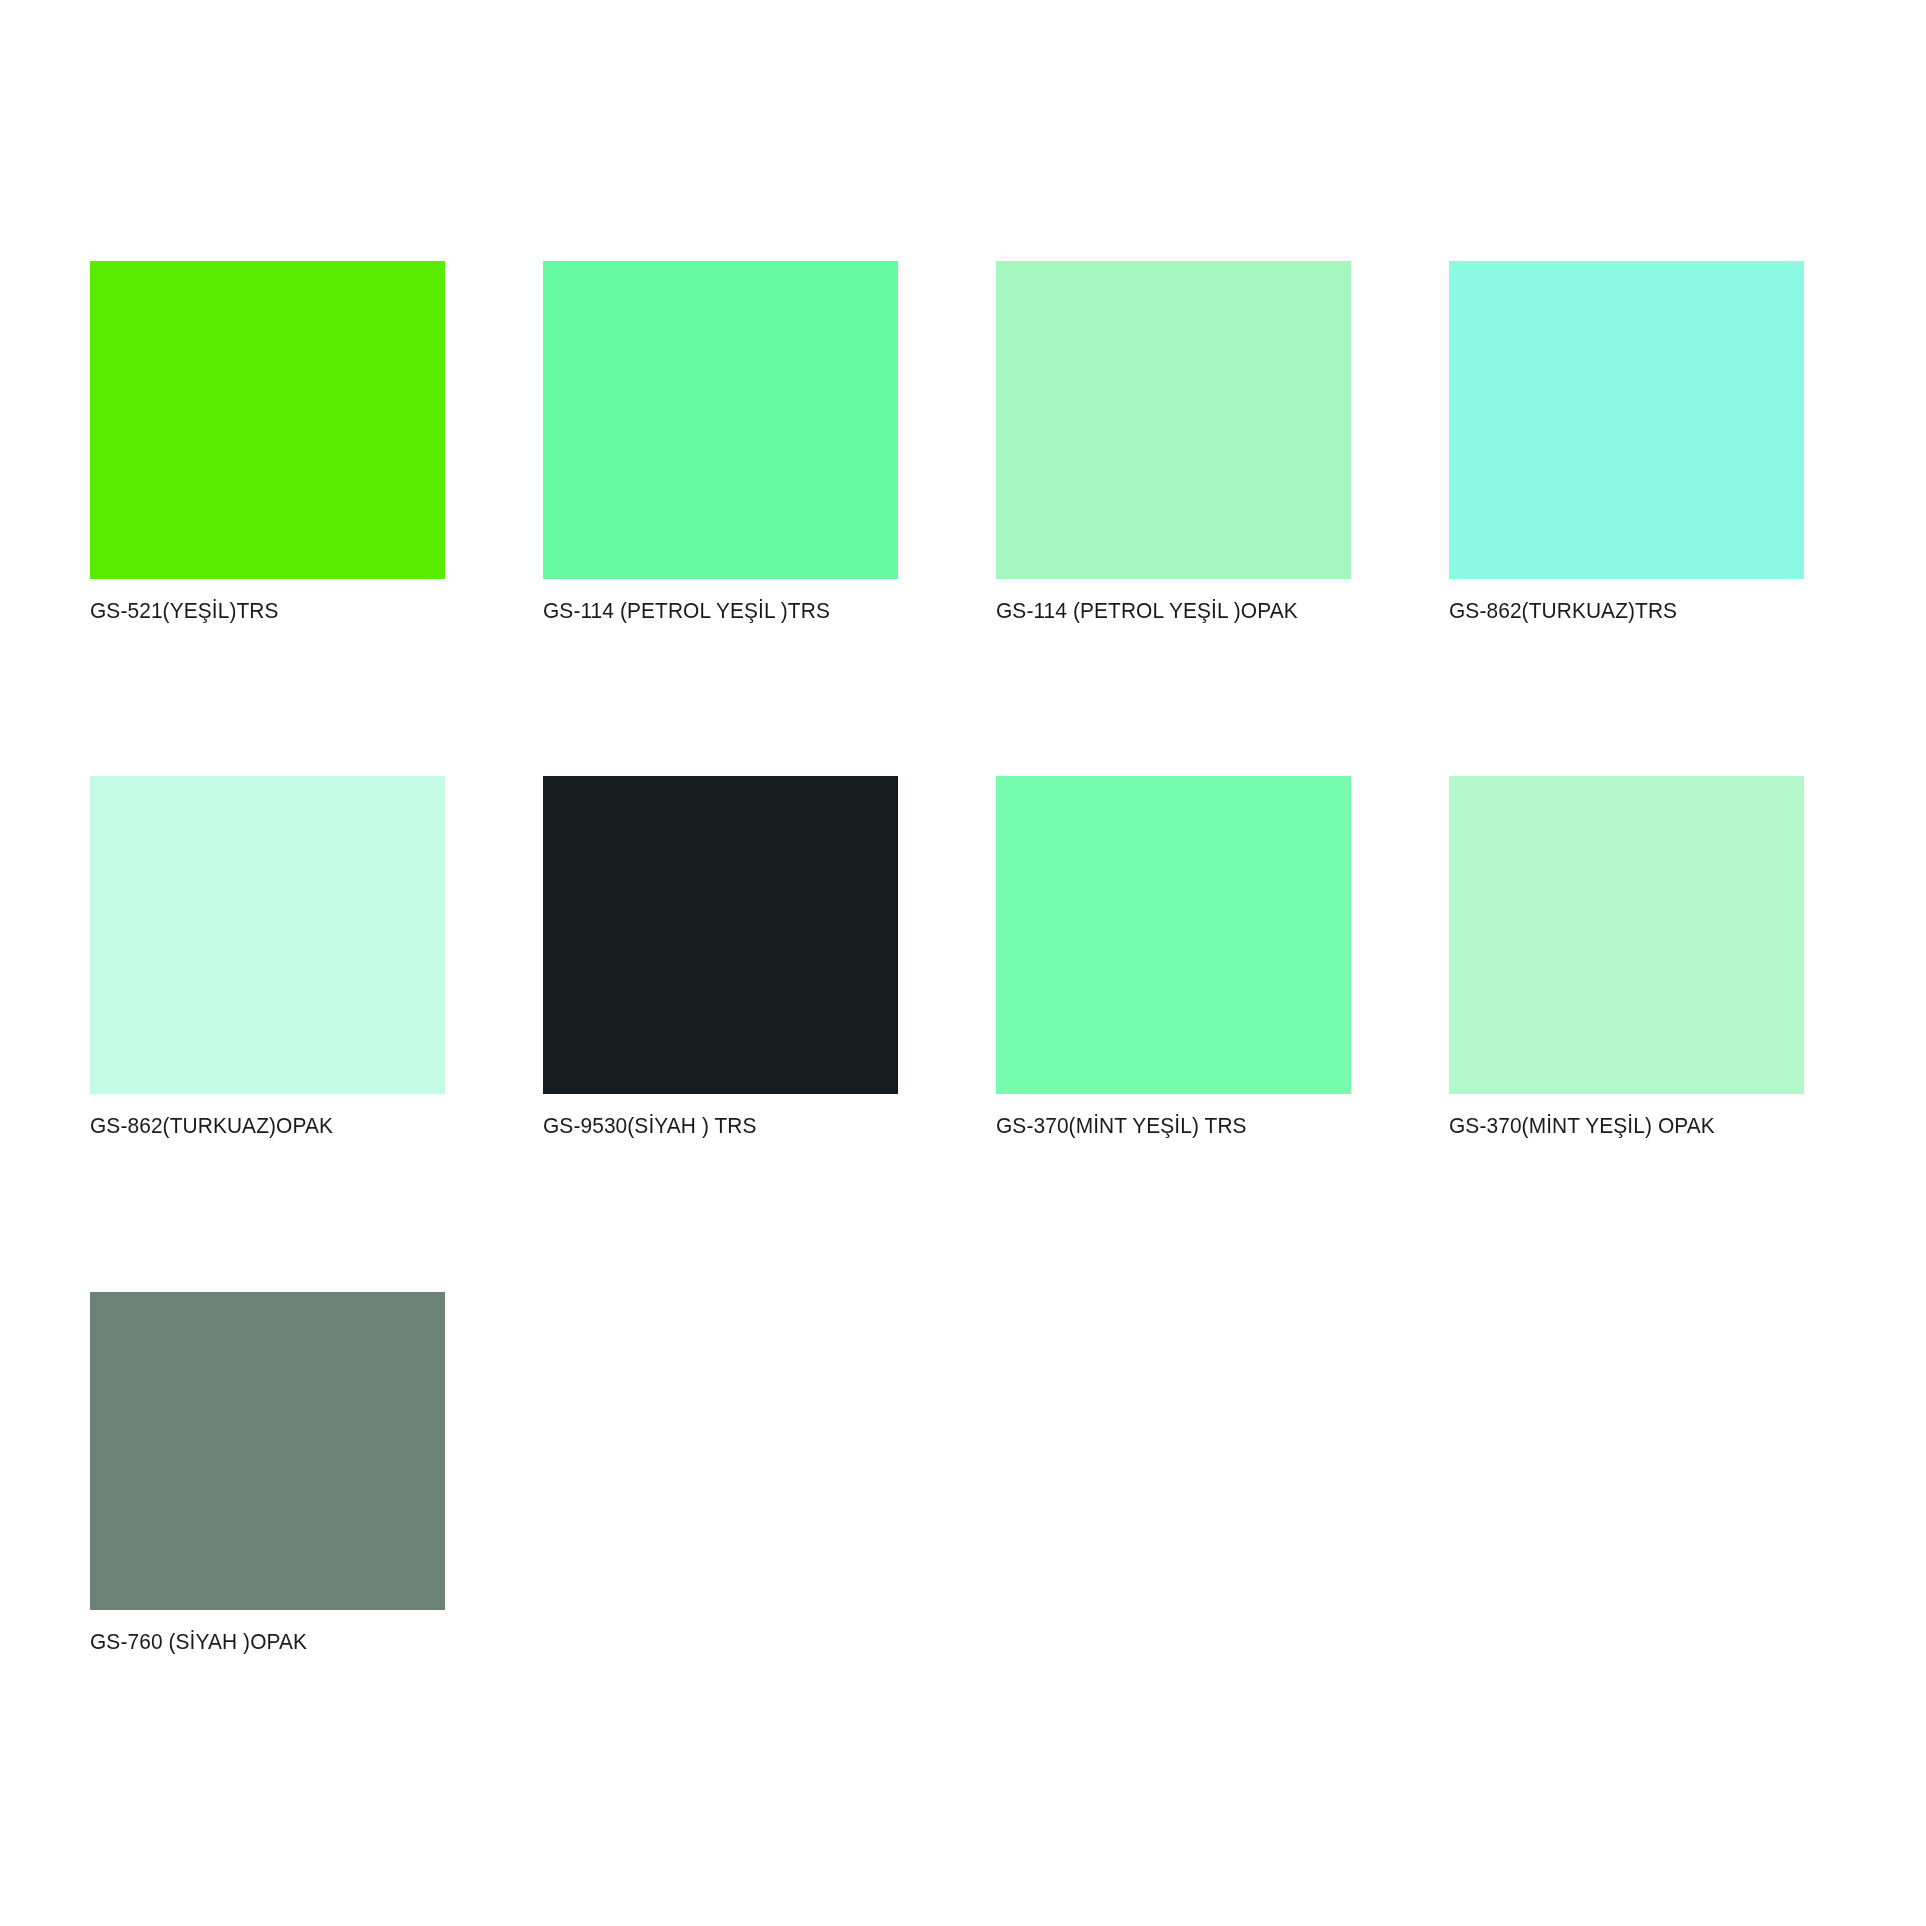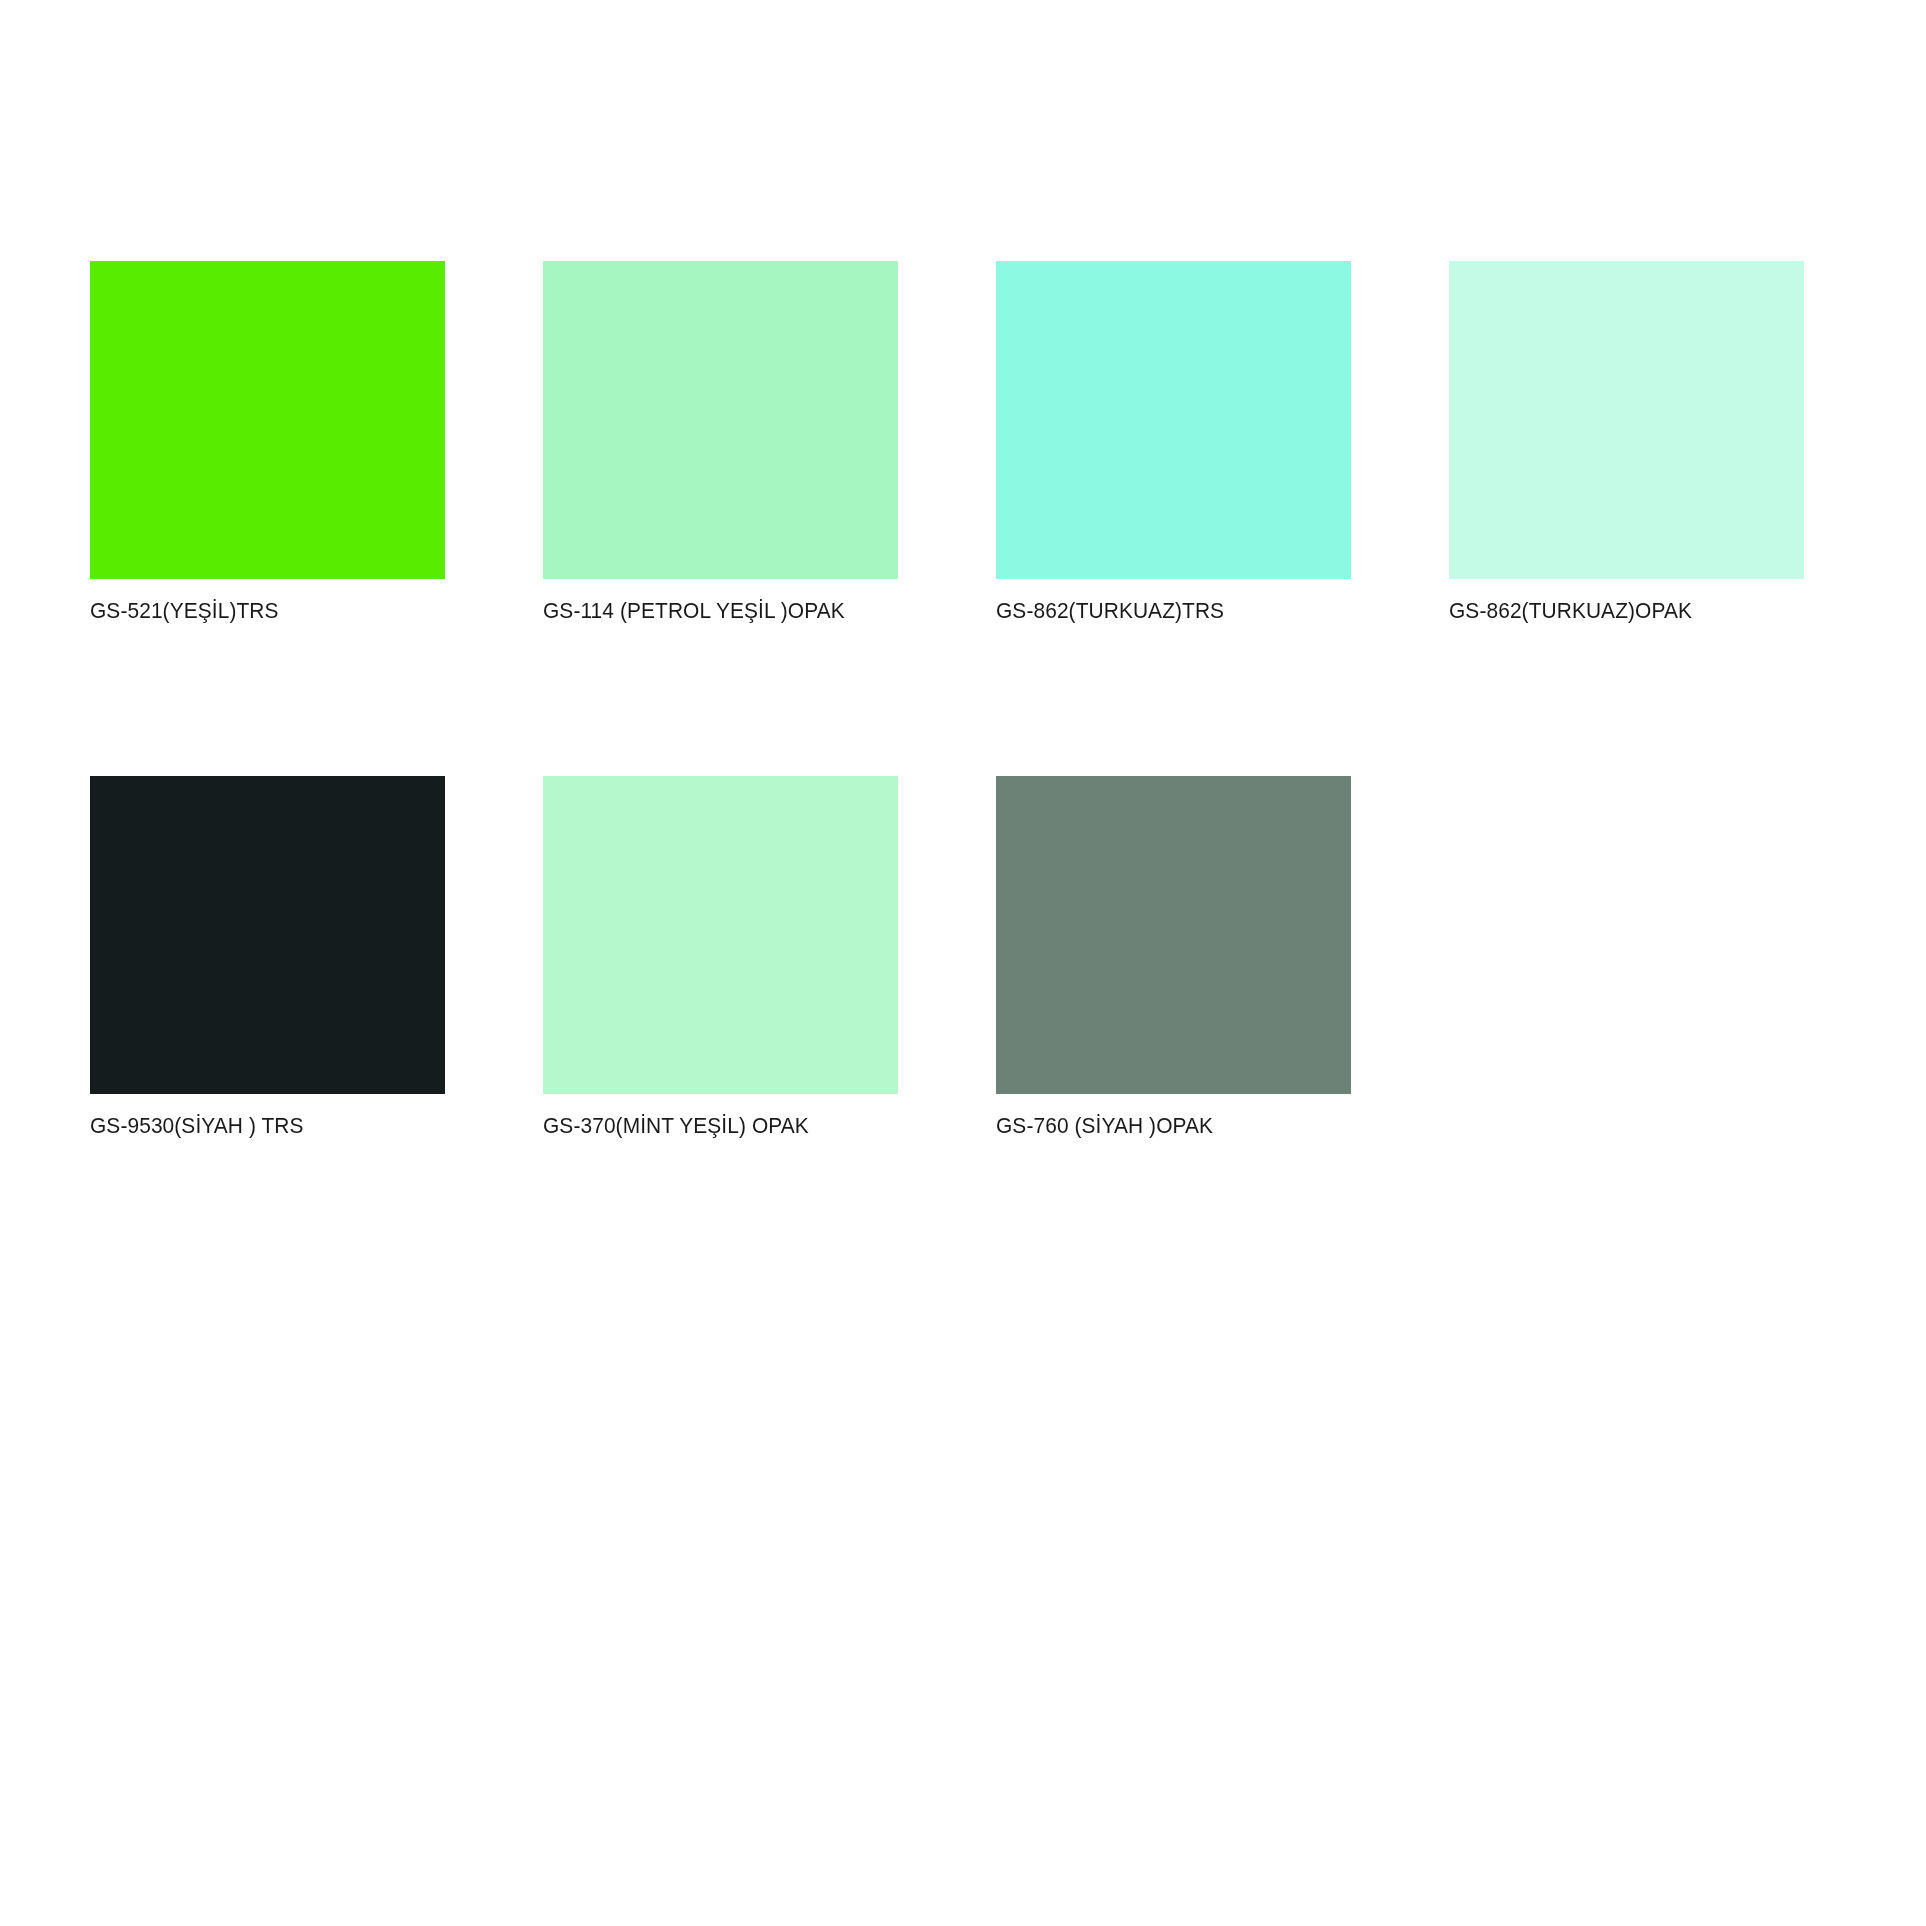--- a/index.html
+++ b/index.html
@@ -59,36 +59,44 @@
 </head>
 <body>
 
 <div class="sheet">
   <div class="swatch-grid">
       <div class="swatch-cell">
         <div class="swatch-chip" style="background: rgb(87, 236, 0);"></div>
         <div class="swatch-label">GS-521(YEŞİL)TRS</div>
       </div>
       <div class="swatch-cell">
+        <div class="swatch-chip" style="background: rgb(102, 250, 163);"></div>
+        <div class="swatch-label">GS-114 (PETROL YEŞİL )TRS</div>
+      </div>
+      <div class="swatch-cell">
         <div class="swatch-chip" style="background: rgb(166, 247, 191);"></div>
         <div class="swatch-label">GS-114 (PETROL YEŞİL )OPAK</div>
       </div>
       <div class="swatch-cell">
         <div class="swatch-chip" style="background: rgb(140, 249, 226);"></div>
         <div class="swatch-label">GS-862(TURKUAZ)TRS</div>
       </div>
       <div class="swatch-cell">
         <div class="swatch-chip" style="background: rgb(196, 251, 231);"></div>
         <div class="swatch-label">GS-862(TURKUAZ)OPAK</div>
       </div>
       <div class="swatch-cell">
         <div class="swatch-chip" style="background: rgb(20, 28, 30);"></div>
         <div class="swatch-label">GS-9530(SİYAH ) TRS</div>
       </div>
       <div class="swatch-cell">
+        <div class="swatch-chip" style="background: rgb(117, 252, 174);"></div>
+        <div class="swatch-label">GS-370(MİNT YEŞİL) TRS</div>
+      </div>
+      <div class="swatch-cell">
         <div class="swatch-chip" style="background: rgb(181, 248, 203);"></div>
         <div class="swatch-label">GS-370(MİNT YEŞİL) OPAK</div>
       </div>
       <div class="swatch-cell">
         <div class="swatch-chip" style="background: rgb(109, 130, 119);"></div>
         <div class="swatch-label">GS-760 (SİYAH )OPAK</div>
       </div>
     </div>
 </div>
 

